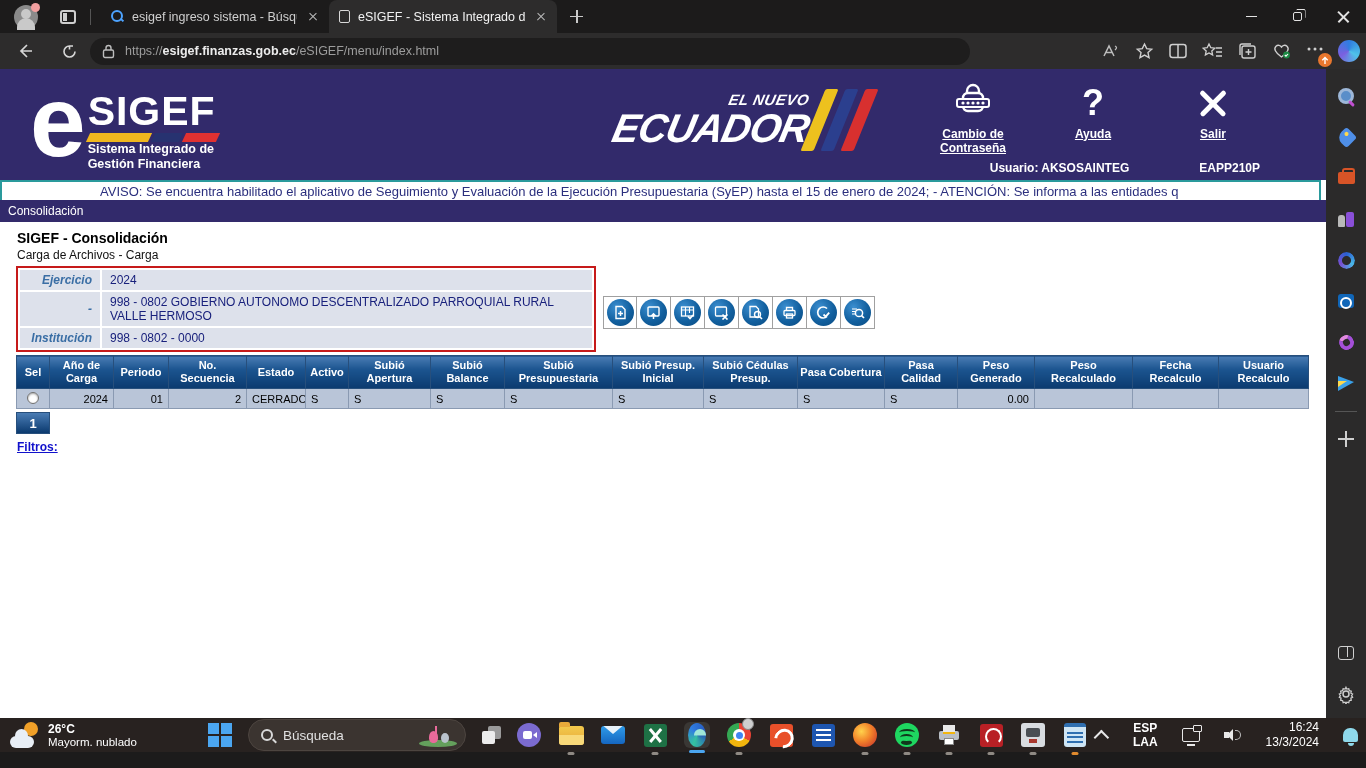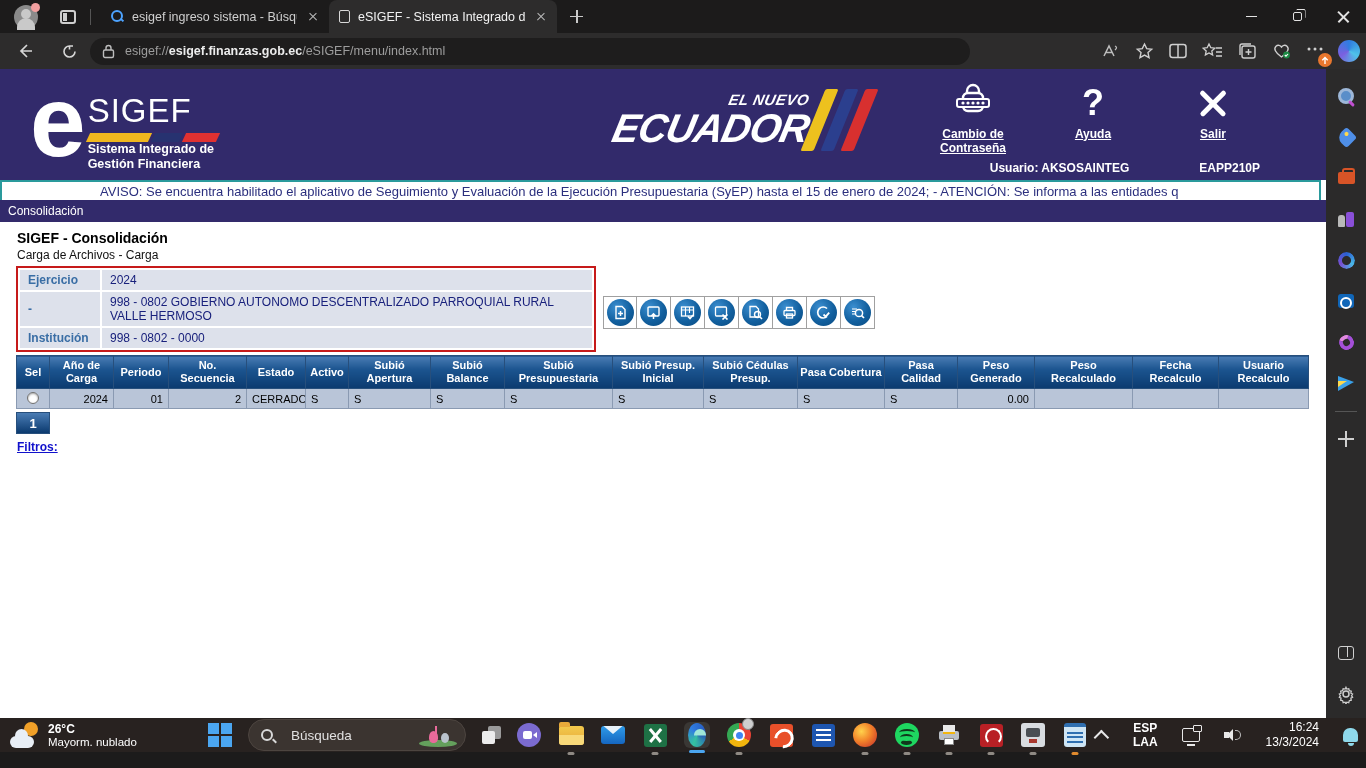--- a/index.html
+++ b/index.html
@@ -76,21 +76,21 @@
   .ic-search-col { position:relative; width:18px; height:18px; }
   .ic-search-col::before { content:""; position:absolute; left:1px; top:1px; width:10px; height:10px; border:3px solid #9db7d8; border-radius:50%; background:#5a8ec9; }
   .ic-search-col::after { content:""; position:absolute; right:0; bottom:0; width:7px; height:3px; background:#c04fd0; transform:rotate(45deg); border-radius:2px; }
 
   
   #app { position:absolute; left:0; top:69px; width:1326px; height:649px; background:#ffffff; }
   #app-header { position:absolute; left:0; top:0; width:1326px; height:111px; background:#322a6b; }
   .logo { position:absolute; left:30px; top:8px; display:flex; color:#fff; }
   .logo-e { font-size:100px; font-weight:bold; line-height:88px; letter-spacing:-4px; }
   .logo-right { margin-left:6px; margin-top:14px; }
-  .logo-sigef { font-size:33px; font-weight:normal; letter-spacing:1px; line-height:40px; }
+  .logo-sigef { font-size:41px; font-weight:bold; letter-spacing:1px; line-height:40px; }
   .logo-stripe { display:flex; height:9px; margin-top:2px; width:130px; transform:skewX(-25deg); }
   .logo-stripe .y{ flex:2.2; background:#f0b71e; } .logo-stripe .b{ flex:1; background:#273270; margin:0 3px;} .logo-stripe .r{ flex:1.2; background:#e03131; }
   .logo-sub { font-size:12.5px; line-height:15px; margin-top:4px; font-weight:bold; }
   .brand { position:absolute; left:615px; top:12px; width:260px; height:90px; color:#fff; }
   .brand-text { position:absolute; left:0; top:10px; transform:skewX(-12deg); text-align:right; width:190px; }
   .brand-top { font-size:15px; font-weight:bold; font-style:italic; letter-spacing:.5px; }
   .brand-main { font-size:40px; font-weight:bold; font-style:italic; letter-spacing:-1px; line-height:40px; }
   .brand-stripes { position:absolute; left:198px; top:8px; display:flex; gap:7px; transform:skewX(-22deg); }
   .brand-stripes div { width:13px; height:62px; border-radius:2px; }
   .bs-y{ background:#edc11e; } .bs-b{ background:#2b3f8e; } .bs-r{ background:#d8302f; }
@@ -107,21 +107,21 @@
   #notice { position:absolute; left:0; top:111px; width:1321px; height:36px; background:#fff; border:2px solid #2a9a9c; overflow:hidden; white-space:nowrap; }
   #notice span { display:inline-block; padding-left:98px; font-size:13px; color:#2b2f7e; line-height:16px; }
   #menubar { position:absolute; left:0; top:131px; width:1326px; height:22px; background:#322a6b; color:#fff; font-size:12px; display:flex; align-items:center; padding-left:8px; }
 
   #content { position:absolute; left:0; top:153px; width:1326px; height:496px; background:#fff; }
   .page-title { position:absolute; left:17px; top:8px; font-size:14px; font-weight:bold; color:#000; }
   .page-subtitle { position:absolute; left:17px; top:26px; font-size:12px; color:#111; }
 
   .form-box { position:absolute; left:16px; top:44px; width:580px; border:2px solid #c61a1a; background:#fff; border-collapse:separate; border-spacing:2px; }
   .form-box td { background:#dde1eb; font-size:12px; padding:3px 8px; }
-  .form-box td.lbl { width:80px; text-align:left; color:#3a6ea5; font-weight:bold; }
+  .form-box td.lbl { width:80px; text-align:right; color:#3a6ea5; font-weight:bold;font-style:italic; }
   .form-box td.val { color:#19217c; }
 
   .action-bar { position:absolute; left:603px; top:74px; display:flex; }
   .act-btn { width:34px; height:33px; background:#fff; border:1px solid #a0a0a0; border-left:none; display:flex; align-items:center; justify-content:center; }
   .act-btn:first-child { border-left:1px solid #a0a0a0; }
   .blue-circle { width:27px; height:27px; border-radius:50%; background:radial-gradient(circle at 35% 30%, #3b8ed0 0%, #12609f 55%, #0a4a80 100%); display:flex; align-items:center; justify-content:center; }
 
   .grid { position:absolute; left:16px; top:133px; border-collapse:collapse; table-layout:fixed; width:1292px; }
   .grid th { background:linear-gradient(180deg,#4a7cb4 0%, #1c5590 40%, #0b3a6f 100%); color:#fff; font-size:11px; font-weight:bold; line-height:13px; padding:3px 2px; border:1px solid #274f7c; height:32px; }
   .grid td { background:#b9c5d8; font-size:11px; color:#000; padding:2px 5px; border:1px solid #8a9ab2; height:20px; overflow:hidden; white-space:nowrap; }
@@ -139,21 +139,21 @@
   .weather-icon .cloud { position:absolute; left:0; bottom:0; width:24px; height:12px; border-radius:8px; background:#e8eef5; }
   .weather-icon .cloud::before { content:""; position:absolute; left:5px; top:-7px; width:13px; height:13px; border-radius:50%; background:#e8eef5; }
   .weather-txt { margin-left:8px; color:#fff; }
   .weather-txt .t1 { font-size:12px; font-weight:bold; }
   .weather-txt .t2 { font-size:11.5px; }
   .startbtn { display:grid; grid-template-columns:11px 11px; grid-gap:2px; margin-left:48px; }
   .startbtn div { width:11px; height:11px; background:#4ba6f0; }
   .tb-search { display:flex; align-items:center; margin-left:16px; width:218px; height:32px; border-radius:16px; background:#3b3430; border:1px solid #4d4540; padding:0 6px 0 12px; }
   .tb-search .mag { width:12px; height:12px; border:2px solid #d8d8d8; border-radius:50%; position:relative; flex:none; }
   .tb-search .mag::after { content:""; position:absolute; left:9px; top:9px; width:5px; height:2px; background:#d8d8d8; transform:rotate(45deg); }
-  .tb-search .txt { color:#e0e0e0; font-size:13.5px; margin-left:18px; flex:1; }
+  .tb-search .txt { color:#e0e0e0; font-size:13.5px; margin-left:10px; flex:1; }
   .flamingo { position:relative; width:42px; height:26px; flex:none; border-radius:4px; overflow:hidden; }
   .flamingo .sand { position:absolute; left:2px; bottom:1px; width:38px; height:7px; border-radius:50%; background:#64a05c; }
   .flamingo .pink { position:absolute; left:12px; bottom:5px; width:9px; height:12px; border-radius:50% 50% 40% 40%; background:#e86a9a; }
   .flamingo .pink::before { content:""; position:absolute; left:6px; top:-5px; width:2px; height:8px; background:#e86a9a; }
   .flamingo .gray { position:absolute; left:24px; bottom:5px; width:8px; height:10px; border-radius:50%; background:#b9c2cc; }
   .taskview { position:relative; width:20px; height:18px; margin-left:16px; }
   .taskview::before { content:""; position:absolute; left:6px; top:0; width:13px; height:13px; background:#9a9a9a; border-radius:2px; }
   .taskview::after { content:""; position:absolute; left:0; top:5px; width:13px; height:13px; background:#ececec; border-radius:2px; }
   .apps { display:flex; align-items:center; margin-left:14px; gap:16px; }
   .app-ico { position:relative; width:26px; height:26px; display:flex; align-items:center; justify-content:center; }
@@ -255,21 +255,21 @@
     <div class="nav-ico" style="margin-left:14px;">
       <svg width="17" height="17" viewBox="0 0 17 17">
           <path d="M14 8.5 A5.5 5.5 0 1 1 8.5 3 M8.5 3 L12 3 M8.5 3 L8.5 6.5" stroke="#d6d6d6" stroke-width="1.6" fill="none"></path>
         </svg>
     </div>
     <div class="url-pill">
       <svg width="13" height="15" viewBox="0 0 13 15">
           <rect x="1.5" y="6" width="10" height="7.5" rx="1.5" stroke="#bdbdbd" stroke-width="1.4" fill="none"></rect>
           <path d="M4 6 V4 a2.5 2.5 0 0 1 5 0 V6" stroke="#bdbdbd" stroke-width="1.4" fill="none"></path>
         </svg>
-      <span class="url-text"><span>esigef://</span><b>esigef.finanzas.gob.ec</b><span>/eSIGEF/menu/index.html</span></span>
+      <span class="url-text"><span>https://</span><b>esigef.finanzas.gob.ec</b><span>/eSIGEF/menu/index.html</span></span>
     </div>
     <div class="nav-right">
       <svg width="20" height="18" viewBox="0 0 20 18">
           <path d="M3 14 L8 4 L13 14 M4.5 10.5 H11.5" stroke="#bdbdbd" stroke-width="1.5" fill="none"></path>
           <path d="M14 4 q3 1.5 0 4" stroke="#bdbdbd" stroke-width="1.3" fill="none"></path>
         </svg>
       <svg width="19" height="18" viewBox="0 0 19 18">
           <path d="M9.5 2 l2.2 4.6 5 .6 -3.7 3.4 1 5 -4.5-2.5 -4.5 2.5 1-5 -3.7-3.4 5-.6z" stroke="#cfcfcf" stroke-width="1.4" fill="none"></path>
         </svg>
       <svg width="20" height="18" viewBox="0 0 20 18">

